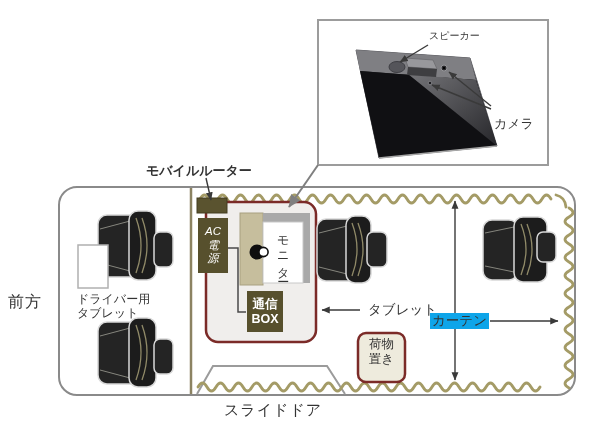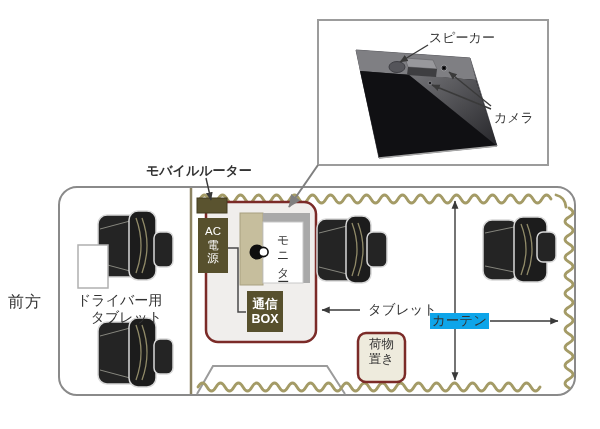--- a/index.html
+++ b/index.html
@@ -109,30 +109,31 @@
     <line x1="491" y1="106" x2="449" y2="72" stroke="#3a3a3a" stroke-width="1.4" marker-end="url(#ahd)"></line>
     <line x1="491" y1="109" x2="432" y2="85" stroke="#3a3a3a" stroke-width="1.4" marker-end="url(#ahd)"></line>
   </g>
 
   <line x1="206" y1="178" x2="211" y2="200" stroke="#3a3a3a" stroke-width="1.4" marker-end="url(#ahd)"></line>
   <line x1="360" y1="310" x2="322" y2="310" stroke="#3a3a3a" stroke-width="1.4" marker-end="url(#ahd)"></line>
   <line x1="455" y1="201" x2="455" y2="380" stroke="#3a3a3a" stroke-width="1.4" marker-start="url(#ahd)" marker-end="url(#ahd)"></line>
   <line x1="490" y1="321" x2="558" y2="321" stroke="#3a3a3a" stroke-width="1.4" marker-end="url(#ahd)"></line>
 </svg>
 
-<div class="lbl" style="left:429px;top:30px;font-size:13px;">スピーカー</div>
-<div class="lbl" style="left:494px;top:110px;font-size:13px;">カメラ</div>
+<div class="lbl" style="left:429px;top:30px;font-size:10px;">スピーカー</div>
+<div class="lbl" style="left:494px;top:116px;font-size:13px;">カメラ</div>
 <div class="lbl" style="left:146px;top:163px;font-size:13px;font-weight:bold;">モバイルルーター</div>
 <div class="lbl" style="left:8px;top:281px;font-size:16px;letter-spacing:1px;margin-top:12px;">前方</div>
-<div class="lbl pre" style="left:77px;top:292px;font-size:14px;text-align:right;">ドライバー用
+<div class="lbl pre" style="left:77px;top:292px;font-size:12px;">ドライバー用
 タブレット</div>
 <div class="lbl" style="left:368px;top:302px;font-size:13.5px;">タブレット</div>
 <div class="lbl bgwhite" style="left:430px;top:313px;font-size:13.5px;">カーテン</div>
+<div class="lbl" style="left:224px;top:401px;font-size:15px;letter-spacing:1px;">スライドドア</div>
 
-<div class="boxtxt white" style="left:198px;top:218px;width:30px;height:55px;font-size:11.5px;">AC
+<div class="boxtxt white" style="left:198px;top:218px;width:30px;height:55px;font-size:11.5px;font-style:italic;">AC
 電
 源</div>
 <div class="boxtxt white" style="left:247px;top:291px;width:36px;height:41px;font-size:12.5px;font-weight:600;">通信
 BOX</div>
 <div class="boxtxt" style="left:358px;top:333px;width:47px;height:38px;font-size:12.5px;">荷物
 置き</div>
 <div class="boxtxt vert" style="left:263px;top:222px;width:40px;height:61px;font-size:12px;">モニター</div>
 
 </div>
 

